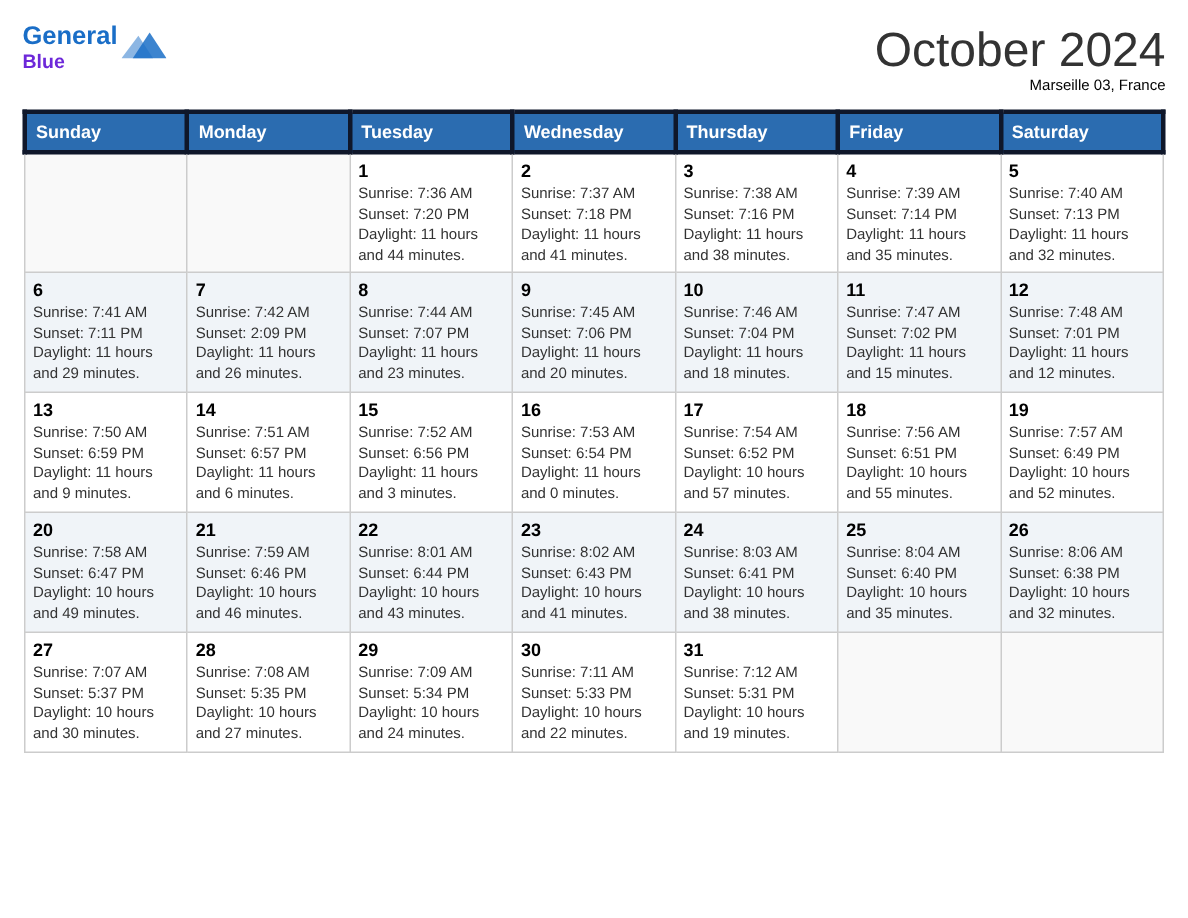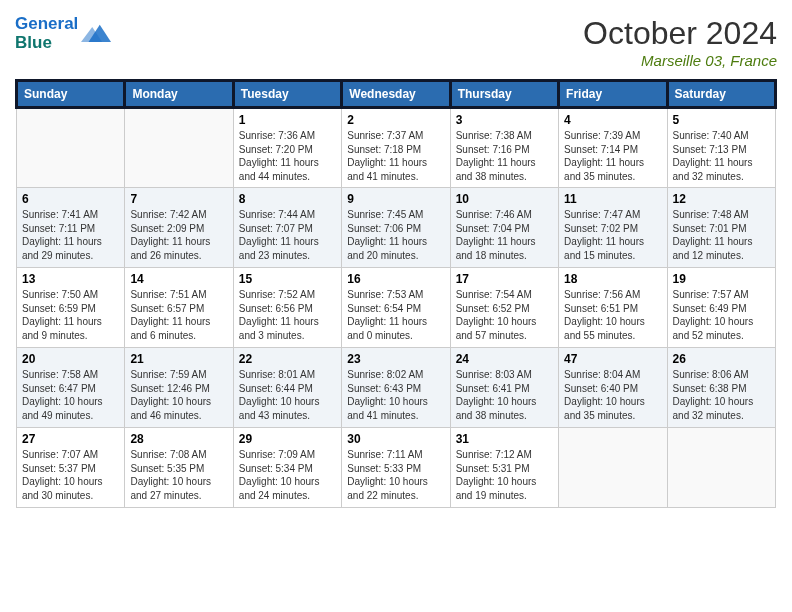--- a/index.html
+++ b/index.html
@@ -34,23 +34,22 @@
     }
     .title-area {
       text-align: right;
     }
     .month-title {
       font-size: 32px;
       color: #333;
       font-weight: normal;
     }
     .location {
-      font-size: 15px;
-      color: #4d7c0f;
-      font-style: italic;
+      font-size: 10px;
+      color: #000000;
     }
     .calendar {
       width: 100%;
       border-collapse: collapse;
       font-size: 11px;
     }
     .calendar th {
       background-color: #2b6cb0;
       color: #fff;
       text-align: left;
@@ -91,21 +90,21 @@
 </head>
 <body>
 
 <div class="page">
   <div class="header">
     <div class="logo">
       <div>
         <div style="display:flex;align-items:center;">
           <div>
             <div style="font-size:17px;font-weight:bold;color:#333;line-height:1.1;"><span style="color:#1a6ec7;">General</span></div>
-            <div style="font-size:17px;font-weight:bold;color:#0f766e;line-height:1.1;">Blue</div>
+            <div style="font-size:13px;font-weight:bold;color:#6d28d9;line-height:1.1;">Blue</div>
           </div>
           <svg class="logo-icon" viewBox="0 0 40 35">
             <polygon points="10,28 25,5 40,28" fill="#1a6ec7" opacity="0.85"></polygon>
             <polygon points="0,28 15,8 28,28" fill="#1a6ec7" opacity="0.5"></polygon>
           </svg>
         </div>
       </div>
     </div>
     <div class="title-area">
       <div class="month-title">October 2024</div>
@@ -210,36 +209,36 @@
             <div class="cell-content"><span>Sunrise: 7:57 AM</span><br><span>Sunset: 6:49 PM</span><br><span>Daylight: 10 hours and 52 minutes.</span></div>
           </td>
         </tr>
         <tr>
           <td>
             <span class="day-number">20</span>
             <div class="cell-content"><span>Sunrise: 7:58 AM</span><br><span>Sunset: 6:47 PM</span><br><span>Daylight: 10 hours and 49 minutes.</span></div>
           </td>
           <td>
             <span class="day-number">21</span>
-            <div class="cell-content"><span>Sunrise: 7:59 AM</span><br><span>Sunset: 12:46 PM</span><br><span>Daylight: 10 hours and 46 minutes.</span></div>
+            <div class="cell-content"><span>Sunrise: 7:59 AM</span><br><span>Sunset: 6:46 PM</span><br><span>Daylight: 10 hours and 46 minutes.</span></div>
           </td>
           <td>
             <span class="day-number">22</span>
             <div class="cell-content"><span>Sunrise: 8:01 AM</span><br><span>Sunset: 6:44 PM</span><br><span>Daylight: 10 hours and 43 minutes.</span></div>
           </td>
           <td>
             <span class="day-number">23</span>
             <div class="cell-content"><span>Sunrise: 8:02 AM</span><br><span>Sunset: 6:43 PM</span><br><span>Daylight: 10 hours and 41 minutes.</span></div>
           </td>
           <td>
             <span class="day-number">24</span>
             <div class="cell-content"><span>Sunrise: 8:03 AM</span><br><span>Sunset: 6:41 PM</span><br><span>Daylight: 10 hours and 38 minutes.</span></div>
           </td>
           <td>
-            <span class="day-number">47</span>
+            <span class="day-number">25</span>
             <div class="cell-content"><span>Sunrise: 8:04 AM</span><br><span>Sunset: 6:40 PM</span><br><span>Daylight: 10 hours and 35 minutes.</span></div>
           </td>
           <td>
             <span class="day-number">26</span>
             <div class="cell-content"><span>Sunrise: 8:06 AM</span><br><span>Sunset: 6:38 PM</span><br><span>Daylight: 10 hours and 32 minutes.</span></div>
           </td>
         </tr>
         <tr>
           <td>
             <span class="day-number">27</span>

